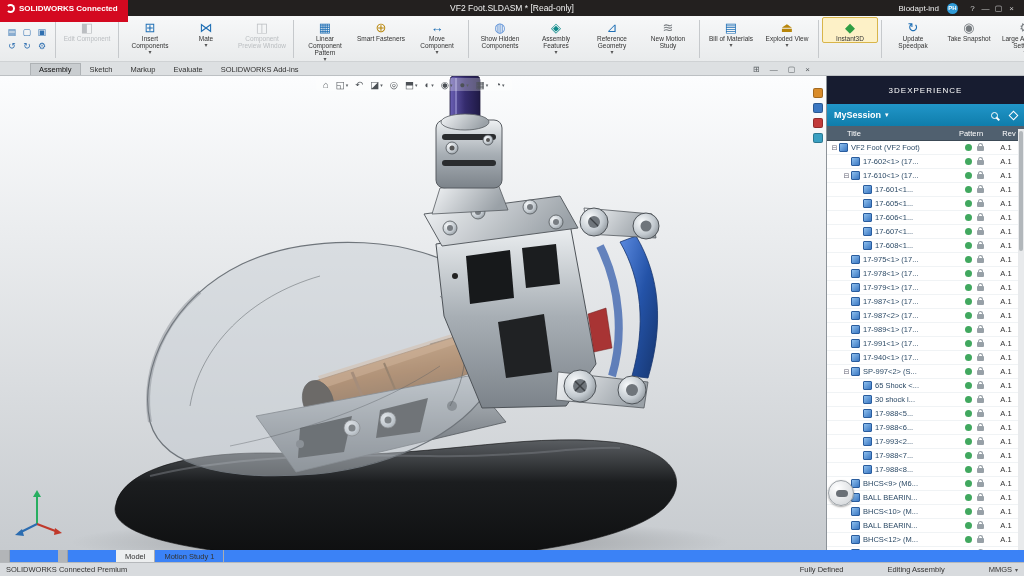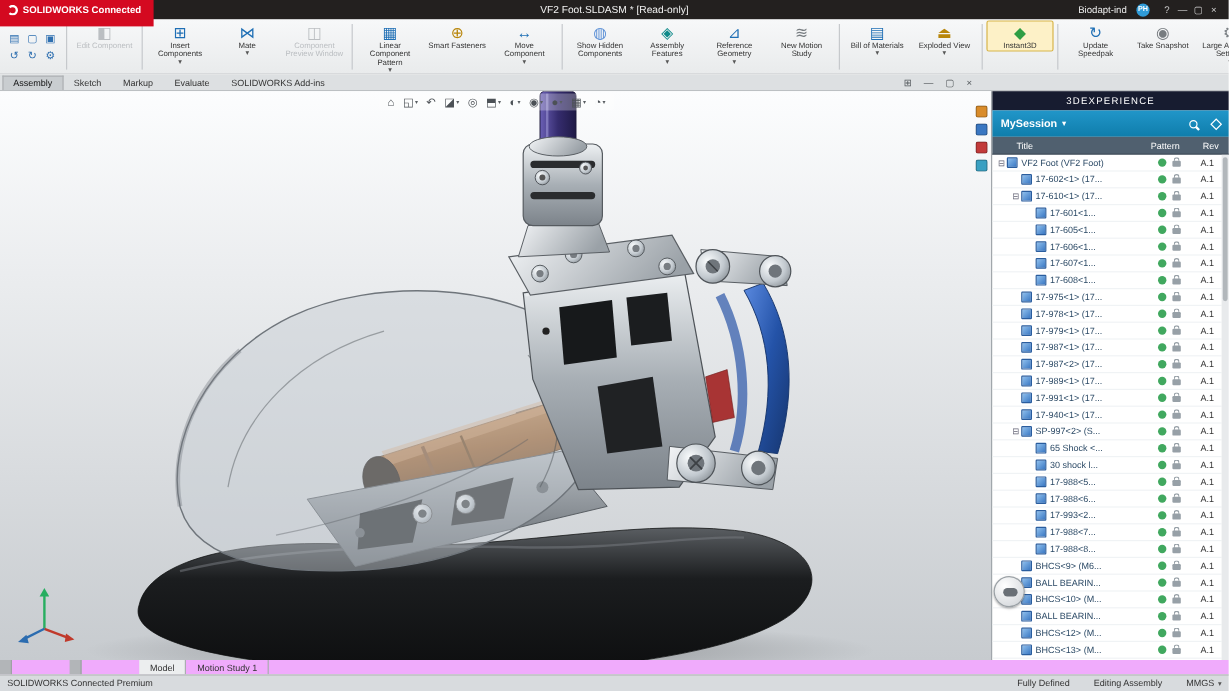--- a/index.html
+++ b/index.html
@@ -46,21 +46,21 @@
   .hglyph { font-size:9.5px; color:#4c5156; }
   .hcaret { font-size:5px; color:#5a5f63; }
 
   .side-strip { position:absolute; top:12px; right:3px; display:flex; flex-direction:column; gap:5px; align-items:center; }
   .sicon { width:10px; height:10px; border-radius:2px; border:1px solid rgba(0,0,0,.25); }
 
   .triad { position:absolute; left:10px; bottom:12px; }
 
   
   .panel { width:198px; flex:0 0 auto; background:#f4f5f6; border-left:1px solid #8d9399; display:flex; flex-direction:column; position:relative; }
-  .p-header { height:16px; background:#171c30; color:#fff; font-size:8px; letter-spacing:1px; display:flex; align-items:center; justify-content:center; }
+  .p-header { height:28px; background:#171c30; color:#fff; font-size:8px; letter-spacing:1px; display:flex; align-items:center; justify-content:center; }
   .p-session { height:22px; background:linear-gradient(#2196c9,#0f7dab); color:#fff; display:flex; align-items:center; gap:4px; padding:0 7px; }
   .sess-label { font-size:9px; font-weight:bold; }
   .sess-caret { font-size:7px; }
   .p-session .spacer { flex:1; }
   .search-icon { width:7px; height:7px; border:1.5px solid #fff; border-radius:50%; position:relative; display:inline-block; }
   .search-icon::after { content:""; position:absolute; width:4px; height:1.5px; background:#fff; transform:rotate(45deg); right:-3px; bottom:-2px; }
   .tag-icon { width:7px; height:7px; border:1.5px solid #fff; transform:rotate(45deg); display:inline-block; margin-left:8px; }
   .p-cols { height:15px; background:#50606f; color:#fff; font-size:7.5px; display:flex; align-items:center; border-bottom:1px solid #3c4a56; }
   .c-title { flex:1; padding-left:20px; }
   .c-status { width:46px; text-align:center; }
@@ -74,27 +74,27 @@
   .sgreen { width:7px; height:7px; border-radius:50%; background:#41a85f; }
   .slock { width:7px; height:5px; background:#97a0a7; border-radius:1px; position:relative; margin-top:2px; }
   .slock::before { content:""; position:absolute; top:-3px; left:1px; width:3px; height:3px; border:1px solid #97a0a7; border-bottom:none; border-radius:3px 3px 0 0; }
   .prev2 { width:24px; text-align:center; color:#333; flex:0 0 auto; }
   .p-scroll { position:absolute; right:0; top:53px; bottom:0; width:6px; background:#e8eaec; }
   .p-thumb { position:absolute; top:2px; left:1px; width:4px; height:120px; background:#b2b7bb; border-radius:2px; }
   .assistant { position:absolute; left:1px; top:404px; width:26px; height:26px; border-radius:50%; background:radial-gradient(circle at 35% 30%,#ffffff,#cdd1d5); border:1px solid #9aa0a5; box-shadow:0 1px 2px rgba(0,0,0,.35); }
   .assistant::before { content:""; position:absolute; left:7px; top:9px; width:12px; height:7px; border-radius:4px; background:#6a7076; }
 
   
-  .doctabs { height:12px; background:#f0abfc; display:flex; align-items:stretch; font-size:7.5px; flex:0 0 auto;gap:48px; }
+  .doctabs { height:12px; background:#3b82f6; display:flex; align-items:stretch; font-size:7.5px; flex:0 0 auto;gap:48px; }
   .splitter { width:10px; background:#b2b5b8; border-right:1px solid #9ea1a4; }
   .dtab { padding:0 9px; display:flex; align-items:center; border-right:1px solid #aaadb0; color:#333; }
   .dtab.active { background:#eceeef; }
   .statusbar { height:14px; background:#d8dbde; border-top:1px solid #b6b9bc; display:flex; align-items:center; font-size:7.5px; color:#333; padding:0 6px; flex:0 0 auto; }
   .sb-spacer { flex:1; }
-  .sb-item { margin-left:20px; display:flex; align-items:center; gap:3px;justify-content:flex-end; }
+  .sb-item { margin-left:44px; display:flex; align-items:center; gap:3px;justify-content:flex-end; }
   .sb-caret { font-size:6px; color:#555; }
 </style>
 </head>
 <body>
 
 <div class="app">
 
   <header class="titlebar">
     <div class="logo">
       <span class="logo-swirl"></span>
@@ -204,21 +204,21 @@
         </div>
         <div class="rbtn">
           <span class="ricon" style="color: rgb(119, 124, 128);">⚙</span>
           <span class="rlabel">Large Assembly Settings</span>
           <span class="rcaret">▾</span>
         </div>
       </div>
   </div>
 
   <div class="tabbar">
-    <div id="mode-tabs" style="display:flex;">
+    <div id="mode-tabs" style="display:flex;margin-left:28px;">
         <div class="mtab active">Assembly</div>
         <div class="mtab">Sketch</div>
         <div class="mtab">Markup</div>
         <div class="mtab">Evaluate</div>
         <div class="mtab">SOLIDWORKS Add-ins</div>
       </div>
     <div class="doc-controls" id="doc-controls">
         <span>⊞</span>
         <span>—</span>
         <span>▢</span>

